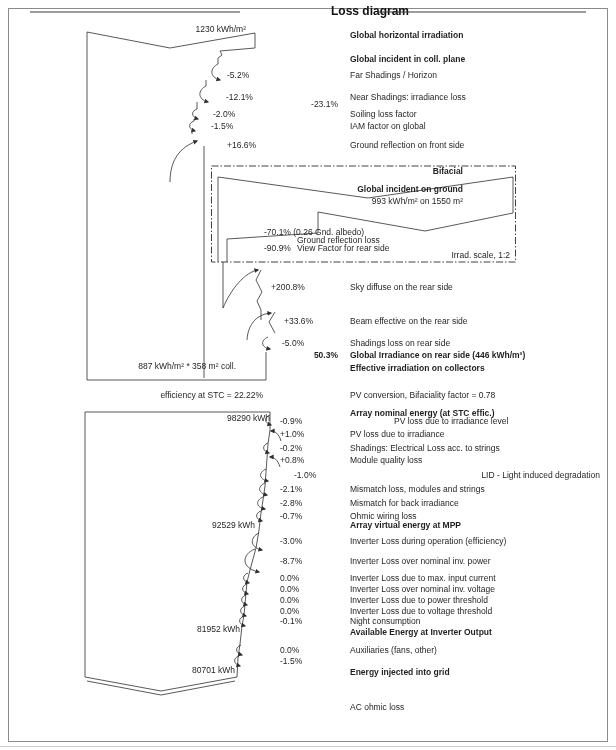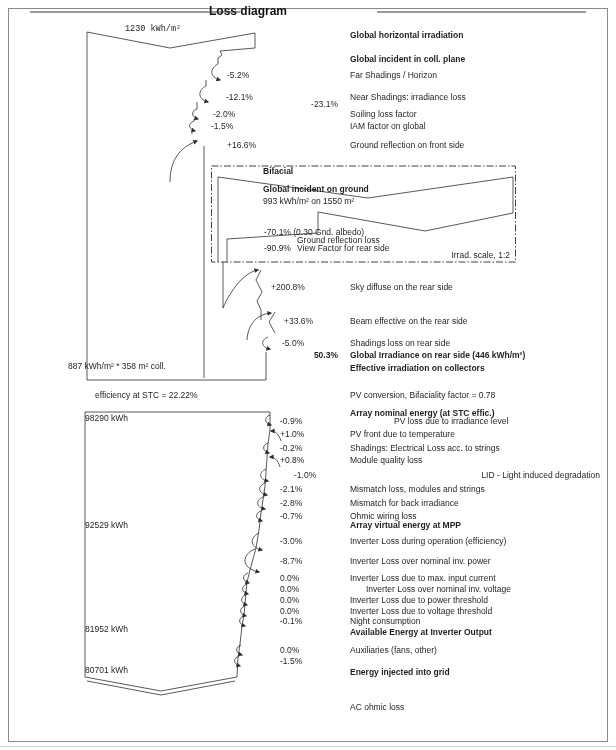--- a/index.html
+++ b/index.html
@@ -1,21 +1,21 @@
 <!DOCTYPE html>
 <html><head>
 <meta charset="utf-8">
 <style>
   html,body{margin:0;padding:0;}
   body{width:616px;height:750px;background:#ffffff;position:relative;overflow:hidden;
        font-family:"Liberation Sans","DejaVu Sans",sans-serif;}
   .abs{position:absolute;}
   .t{font-size:8.5px;line-height:11px;color:#1f1f1f;white-space:nowrap;}
   .b{font-weight:bold;}
-  .c{text-align:left;}
+  .c{text-align:right;}
   .r{text-align:right;}
   .title{font-size:12px;font-weight:bold;color:#111;}
   #page-border{left:8px;top:8px;width:598px;height:732px;border:1px solid #8a8a8a;}
   #bottom-page-edge{left:0;top:746px;width:616px;border-top:1px solid #cfcfcf;height:0;}
   svg{position:absolute;left:0;top:0;}
 </style>
 </head>
 <body>
 
 <div class="abs" id="page-border"></div>
@@ -64,21 +64,21 @@
     <path marker-end="url(#ah)" d="M248,573 c-6,2 -6,8 1,10"></path>
     <path marker-end="url(#ah)" d="M247,584 c-6,2 -6,8 1,10"></path>
     <path marker-end="url(#ah)" d="M246,595 c-6,2 -6,8 1,10"></path>
     <path marker-end="url(#ah)" d="M245,606 c-6,2 -6,8 1,10"></path>
     <path marker-end="url(#ah)" d="M244,616 c-6,2 -6,8 1,10"></path>
     <path marker-end="url(#ah)" d="M241,645 c-6,2 -6,8 1,10"></path>
     <path marker-end="url(#ah)" d="M239,656 c-6,2 -6,8 1,10"></path>
   </g>
 </svg>
 
-<div class="abs t c" style="left:125px;top:24px;width:130px;font-family:Liberation Mono, monospace;">1230 kWh/m²</div>
+<div class="abs t c" style="left:116px;top:24px;width:130px;">1230 kWh/m²</div>
 
 <div class="abs t b" style="left:350px;top:30px;width:250px;">Global horizontal irradiation</div>
 
 <div class="abs t r" style="left:258px;top:54px;width:80px;margin-top:45px;">-23.1%</div>
 <div class="abs t b" style="left:350px;top:54px;width:250px;">Global incident in coll. plane</div>
 
 <div class="abs t" style="left:227px;top:70px;">-5.2%</div>
 <div class="abs t" style="left:350px;top:70px;width:250px;">Far Shadings / Horizon</div>
 
 <div class="abs t" style="left:226px;top:92px;">-12.1%</div>
@@ -89,21 +89,21 @@
 
 <div class="abs t" style="left:211px;top:121px;">-1.5%</div>
 <div class="abs t" style="left:350px;top:121px;width:250px;">IAM factor on global</div>
 
 <div class="abs t" style="left:227px;top:140px;">+16.6%</div>
 <div class="abs t" style="left:350px;top:140px;width:250px;">Ground reflection on front side</div>
 
 <div class="abs t b c" style="left:263px;top:166px;width:200px;">Bifacial</div>
 <div class="abs t b c" style="left:263px;top:184px;width:200px;">Global incident on ground</div>
 <div class="abs t c" style="left:263px;top:196px;width:200px;">993 kWh/m² on 1550 m²</div>
-<div class="abs t" style="left:264px;top:227px;">-70.1% (0.30 Gnd. albedo)</div>
+<div class="abs t" style="left:264px;top:227px;">-70.1% (0.26 Gnd. albedo)</div>
 <div class="abs t" style="left:297px;top:235px;">Ground reflection loss</div>
 <div class="abs t" style="left:264px;top:243px;">-90.9%</div>
 <div class="abs t" style="left:297px;top:243px;">View Factor for rear side</div>
 <div class="abs t r" style="left:380px;top:250px;width:130px;">Irrad. scale, 1:2</div>
 
 <div class="abs t" style="left:271px;top:282px;">+200.8%</div>
 <div class="abs t" style="left:350px;top:282px;width:250px;">Sky diffuse on the rear side</div>
 
 <div class="abs t" style="left:284px;top:316px;">+33.6%</div>
 <div class="abs t" style="left:350px;top:316px;width:250px;">Beam effective on the rear side</div>
@@ -120,21 +120,21 @@
 <div class="abs t c" style="left:95px;top:390px;width:168px;">efficiency at STC = 22.22%</div>
 <div class="abs t" style="left:350px;top:390px;width:250px;">PV conversion, Bifaciality factor = 0.78</div>
 
 <div class="abs t c" style="left:85px;top:413px;width:185px;">98290 kWh</div>
 <div class="abs t b" style="left:350px;top:408px;width:250px;">Array nominal energy (at STC effic.)</div>
 
 <div class="abs t" style="left:280px;top:416px;">-0.9%</div>
 <div class="abs t" style="left:350px;top:416px;width:250px;padding-left:44px;">PV loss due to irradiance level</div>
 
 <div class="abs t" style="left:280px;top:429px;">+1.0%</div>
-<div class="abs t" style="left:350px;top:429px;width:250px;">PV front due to temperature</div>
+<div class="abs t" style="left:350px;top:429px;width:250px;">PV loss due to irradiance</div>
 
 <div class="abs t" style="left:280px;top:443px;">-0.2%</div>
 <div class="abs t" style="left:350px;top:443px;width:250px;">Shadings: Electrical Loss acc. to strings</div>
 
 <div class="abs t" style="left:280px;top:455px;">+0.8%</div>
 <div class="abs t" style="left:350px;top:455px;width:250px;">Module quality loss</div>
 
 <div class="abs t" style="left:280px;top:470px;margin-left:14px;">-1.0%</div>
 <div class="abs t" style="left:350px;top:470px;width:250px;text-align:right;">LID - Light induced degradation</div>
 
@@ -153,21 +153,21 @@
 <div class="abs t" style="left:280px;top:536px;">-3.0%</div>
 <div class="abs t" style="left:350px;top:536px;width:250px;">Inverter Loss during operation (efficiency)</div>
 
 <div class="abs t" style="left:280px;top:556px;">-8.7%</div>
 <div class="abs t" style="left:350px;top:556px;width:250px;">Inverter Loss over nominal inv. power</div>
 
 <div class="abs t" style="left:280px;top:573px;">0.0%</div>
 <div class="abs t" style="left:350px;top:573px;width:250px;">Inverter Loss due to max. input current</div>
 
 <div class="abs t" style="left:280px;top:584px;">0.0%</div>
-<div class="abs t" style="left:366px;top:584px;width:250px;">Inverter Loss over nominal inv. voltage</div>
+<div class="abs t" style="left:350px;top:584px;width:250px;">Inverter Loss over nominal inv. voltage</div>
 
 <div class="abs t" style="left:280px;top:595px;">0.0%</div>
 <div class="abs t" style="left:350px;top:595px;width:250px;">Inverter Loss due to power threshold</div>
 
 <div class="abs t" style="left:280px;top:606px;">0.0%</div>
 <div class="abs t" style="left:350px;top:606px;width:250px;">Inverter Loss due to voltage threshold</div>
 
 <div class="abs t" style="left:280px;top:616px;">-0.1%</div>
 <div class="abs t" style="left:350px;top:616px;width:250px;">Night consumption</div>
 

